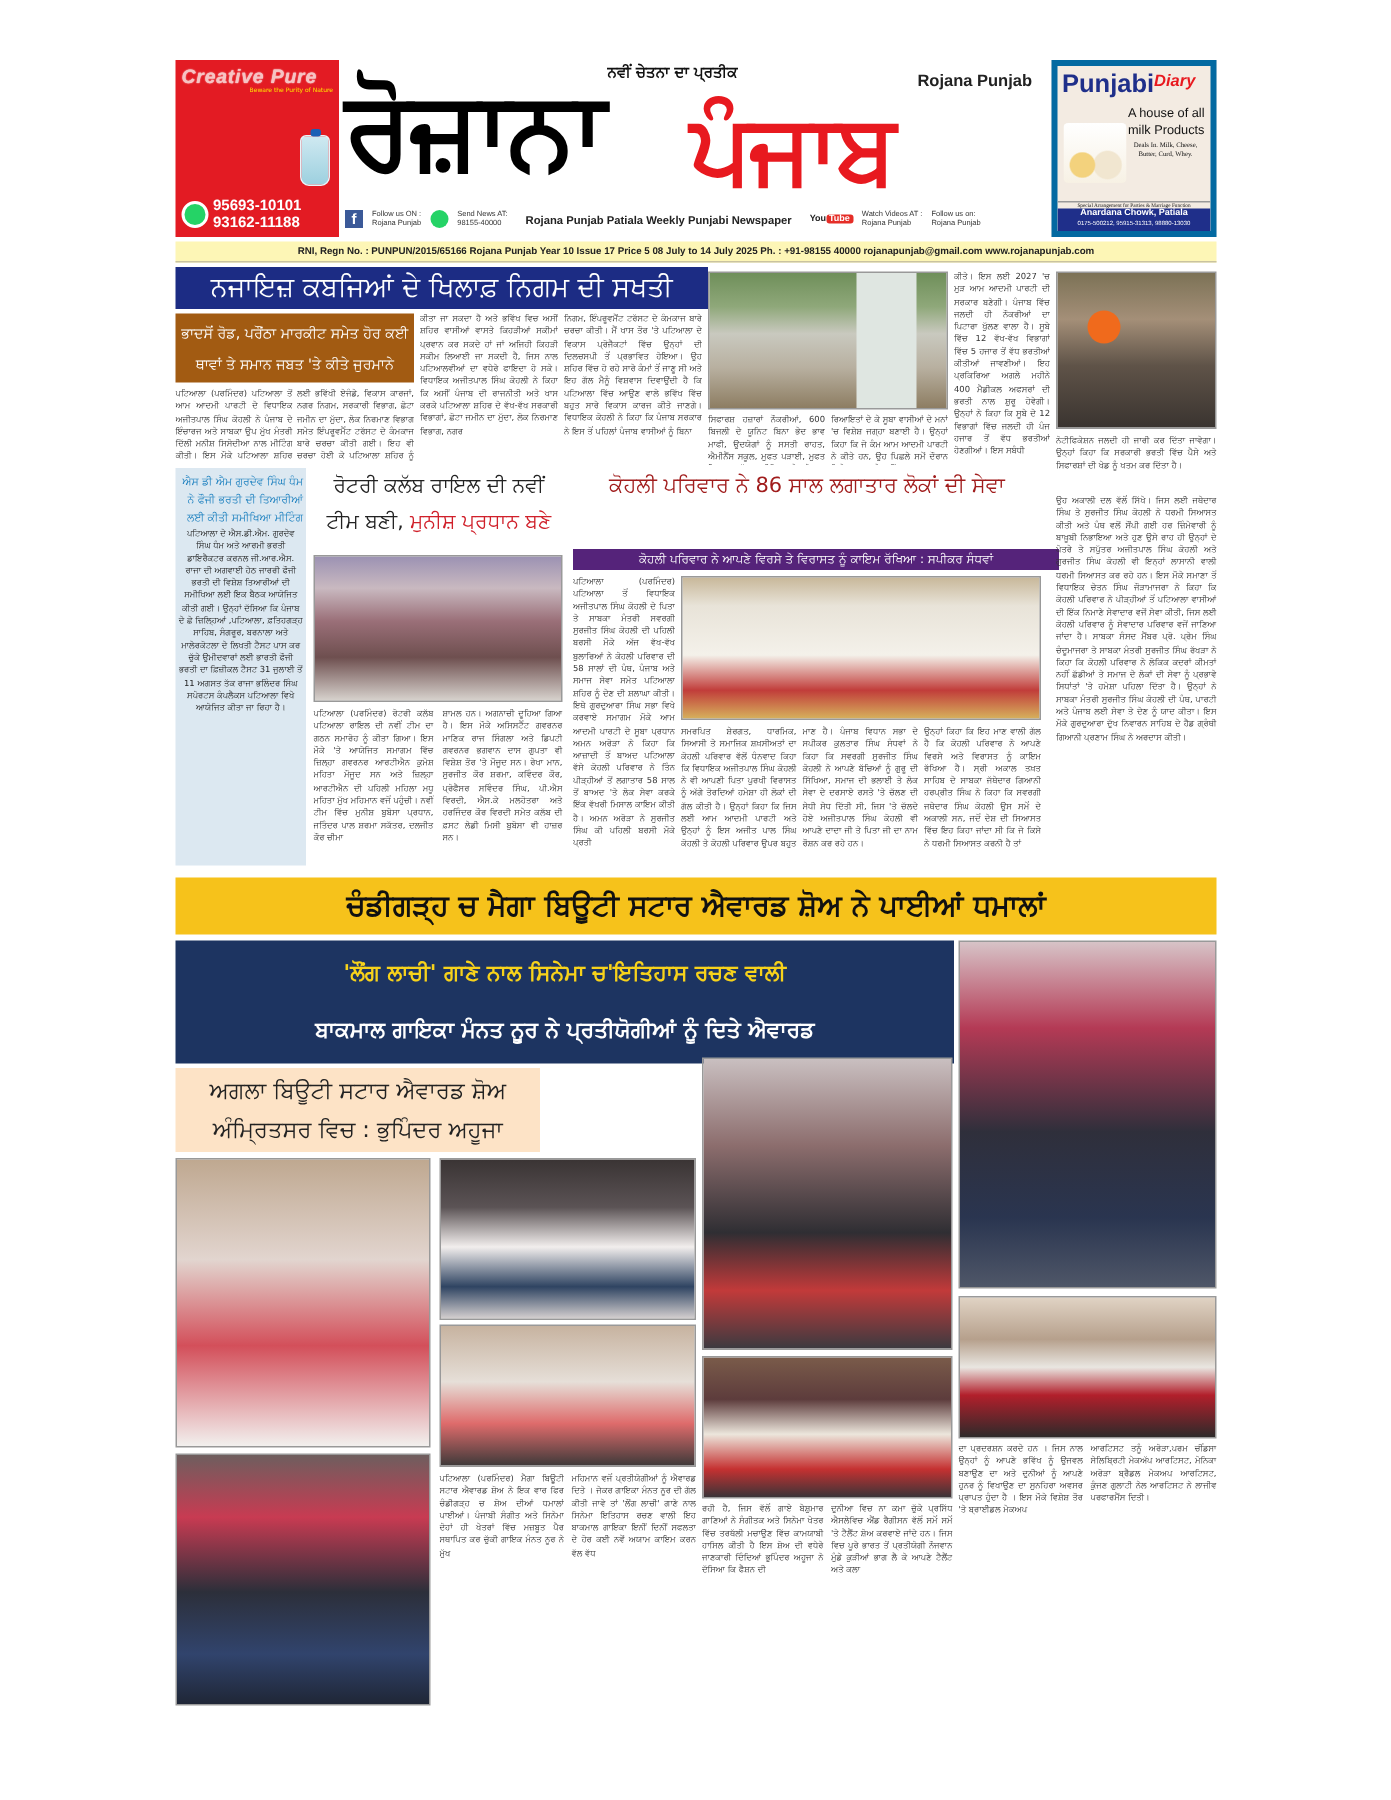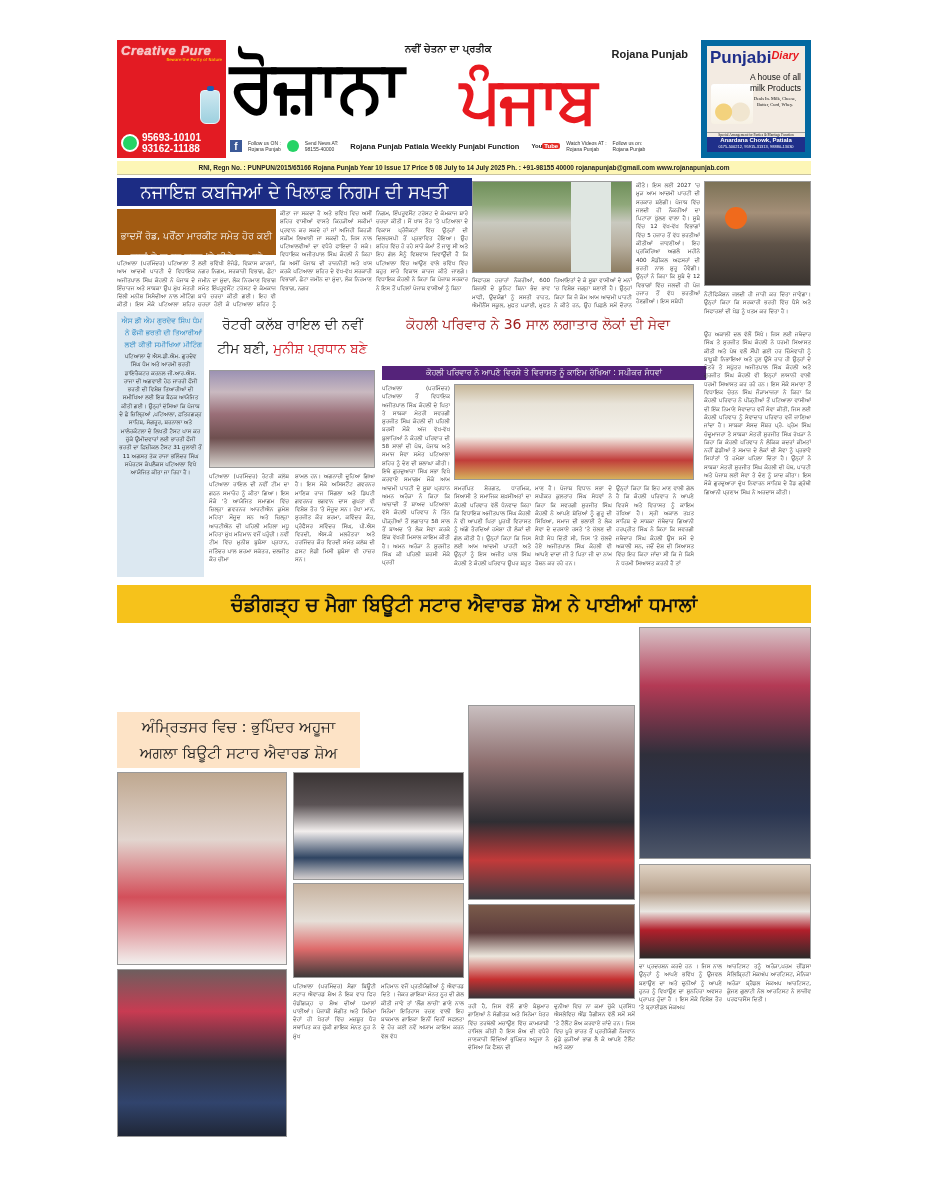--- a/index.html
+++ b/index.html
@@ -24,36 +24,36 @@
   .logo-word1 { position: absolute; left: 0; top: 6px; font-family: "DejaVu Sans", sans-serif; font-weight: bold; font-size: 72px; line-height: 80px; color: #000; letter-spacing: -2px; }
   .logo-word2 { position: absolute; left: 230px; top: 20px; font-family: "DejaVu Sans", sans-serif; font-weight: bold; font-size: 64px; line-height: 80px; color: #e8191f; letter-spacing: -2px; }
   .social-strip { position: absolute; left: 0; bottom: 4px; width: 460px; height: 16px; display: flex; align-items: center; gap: 6px; font-family: "Liberation Sans", sans-serif; font-size: 5px; color: #333; }
   .fb { width: 12px; height: 12px; background: #3b5998; color: #fff; font-weight: bold; font-size: 10px; text-align: center; line-height: 13px; }
   .wa2 { width: 12px; height: 12px; border-radius: 50%; background: #25d366; }
   .social-strip .tagline { font-size: 7.5px; font-weight: bold; color: #222; margin: 0 6px; }
   .yt { font-size: 6px; font-weight: bold; color: #222; }
   .yt b { background: #e52d27; color: #fff; padding: 0 2px; border-radius: 2px; }
   .small2 { line-height: 6px; }
 
-  .ad-right { position: absolute; left: 584px; top: 0; width: 110px; height: 118px; background: #f3ebe2; border: 6px solid #0369a1; overflow: hidden; }
+  .ad-right { position: absolute; left: 584px; top: 0; width: 110px; height: 118px; background: #f3ebe2; border: 4px solid #0369a1; overflow: hidden; }
   .ad-right .pj { font-family: "Liberation Sans", sans-serif; font-weight: bold; font-size: 17px; color: #1f2f8a; padding: 2px 3px 0; }
   .ad-right .pj span { color: #e8191f; font-size: 11px; font-style: italic; vertical-align: 4px; }
   .ad-right .houses { position: absolute; right: 4px; top: 26px; width: 62px; font-family: "Liberation Sans", sans-serif; font-size: 8.5px; line-height: 11px; text-align: right; color: #111; }
   .ad-right .deals { position: absolute; right: 6px; top: 50px; width: 48px; font-family: "Liberation Serif", serif; font-size: 4.5px; line-height: 6px; text-align: center; }
   .ad-right .milk { position: absolute; left: 4px; top: 38px; width: 42px; height: 40px; background: radial-gradient(circle at 30% 70%, #f3d27d 0 8px, transparent 9px), radial-gradient(circle at 70% 70%, #f1e6d0 0 9px, transparent 10px), linear-gradient(#fff, #f7f1e4); border-radius: 3px; }
   .ad-right .special { position: absolute; left: 0; bottom: 15px; width: 100%; font-family: "Liberation Serif", serif; font-size: 3.5px; text-align: center; border-top: 1px solid #999; }
   .ad-right .addr { position: absolute; left: 0; bottom: 0; width: 100%; height: 15px; background: #1f2f8a; color: #fff; font-family: "Liberation Sans", sans-serif; text-align: center; }
   .ad-right .addr .a1 { font-size: 6px; font-weight: bold; line-height: 7px; }
   .ad-right .addr .a2 { font-size: 4px; line-height: 6px; }
 
   .info-bar { position: absolute; left: 0; top: 121px; width: 694px; height: 14px; background: #fdf6b6; font-family: "Liberation Sans", sans-serif; font-size: 6.5px; font-weight: bold; color: #222; line-height: 14px; text-align: center; white-space: nowrap; overflow: hidden; border-bottom: 1px solid #c9c3a0; }
 
   
   .main-head { position: absolute; left: 0; top: 138px; width: 355px; height: 28px; background: #1c2c84; color: #fff; font-size: 18px; line-height: 28px; text-align: center; white-space: nowrap; overflow: hidden; }
-  .sub-head-brown { position: absolute; left: 0; top: 169px; width: 159px; height: 46px; background: #a25b12; color: #fff; font-size: 9.5px; line-height: 21px; text-align: center; padding-top: 16px; }
+  .sub-head-brown { position: absolute; left: 0; top: 169px; width: 159px; height: 46px; background: #a25b12; color: #fff; font-size: 9.5px; line-height: 21px; text-align: center; padding-top: 3px; }
   .col-text { position: absolute; font-size: 5.6px; line-height: 8.3px; color: #333; text-align: justify; overflow: hidden; }
   .photo { position: absolute; overflow: hidden; border: 1px solid #999; }
   .ph-street { background: linear-gradient(180deg, #6f8f5a 0%, #8fa87a 25%, #c9c9bf 45%, #b8b0a0 70%, #8d7d62 100%); }
   .ph-street:before { content: ""; position: absolute; right: 20px; top: 0; width: 40px; height: 100%; background: #dfe6e1; }
   .ph-crowd { background: linear-gradient(180deg, #7c7256 0%, #a48f78 30%, #5f5348 60%, #3a3430 100%); }
   .ph-crowd:before { content: ""; position: absolute; left: 20px; top: 25px; width: 22px; height: 22px; border-radius: 50%; background: #f06a1c; }
   .ph-rotary { background: linear-gradient(180deg, #9c92b3 0%, #c9b9c0 22%, #9a6f78 45%, #6e4f4f 70%, #d7d2cd 100%); }
   .ph-gurdwara { background: linear-gradient(180deg, #c8b89a 0%, #e8e3d8 20%, #f4f1ea 55%, #c13d3a 80%, #d6b05c 100%); }
 
   .side-box { position: absolute; left: 0; top: 272px; width: 87px; height: 265px; background: #dce8f1; padding: 3px 2px; }
@@ -111,21 +111,21 @@
       <div class="fb">f</div>
       <div class="small2">
         <div>Follow us ON :</div>
         <div>Rojana Punjab</div>
       </div>
       <div class="wa2"></div>
       <div class="small2">
         <div>Send News AT:</div>
         <div>98155-40000</div>
       </div>
-      <div class="tagline">Rojana Punjab Patiala Weekly Punjabi Function</div>
+      <div class="tagline">Rojana Punjab Patiala Weekly Punjabi Newspaper</div>
       <div class="yt">You<b>Tube</b></div>
       <div class="small2">
         <div>Watch Videos AT :</div>
         <div>Rojana Punjab</div>
       </div>
       <div class="small2">
         <div>Follow us on:</div>
         <div>Rojana Punjab</div>
       </div>
     </div>
@@ -165,36 +165,40 @@
 
   <div class="rotary-head">
     <div>ਰੋਟਰੀ ਕਲੱਬ ਰਾਇਲ ਦੀ ਨਵੀਂ</div>
     <div><span>ਟੀਮ ਬਣੀ, </span><span class="red">ਮੁਨੀਸ਼ ਪ੍ਰਧਾਨ ਬਣੇ</span></div>
   </div>
   <div class="photo ph-rotary" style="left:92px;top:330px;width:166px;height:98px;"></div>
   <div class="col-text" style="left:92px;top:432px;width:80px;height:105px;">ਪਟਿਆਲਾ (ਪਰਮਿੰਦਰ) ਰੋਟਰੀ ਕਲੱਬ ਪਟਿਆਲਾ ਰਾਇਲ ਦੀ ਨਵੀਂ ਟੀਮ ਦਾ ਗਠਨ ਸਮਾਰੋਹ ਨੂੰ ਕੀਤਾ ਗਿਆ। ਇਸ ਮੌਕੇ 'ਤੇ ਆਯੋਜਿਤ ਸਮਾਗਮ ਵਿੱਚ ਜ਼ਿਲ੍ਹਾ ਗਵਰਨਰ ਆਰਟੀਐਨ ਕੁਮੇਸ਼ ਮਹਿਤਾ ਮੌਜੂਦ ਸਨ ਅਤੇ ਜ਼ਿਲ੍ਹਾ ਆਰਟੀਐਨ ਦੀ ਪਹਿਲੀ ਮਹਿਲਾ ਮਧੂ ਮਹਿਤਾ ਮੁੱਖ ਮਹਿਮਾਨ ਵਜੋਂ ਪਹੁੰਚੀ। ਨਵੀਂ ਟੀਮ ਵਿੱਚ ਮੁਨੀਸ਼ ਬੁਬੋਸਾ ਪ੍ਰਧਾਨ, ਜਤਿੰਦਰ ਪਾਲ ਸ਼ਰਮਾ ਸਕੱਤਰ, ਦਲਜੀਤ ਕੌਰ ਚੀਮਾ</div>
   <div class="col-text" style="left:178px;top:432px;width:80px;height:105px;">ਸ਼ਾਮਲ ਹਨ। ਅਗਨਾਚੀ ਦੂਹਿਆ ਗਿਆ ਹੈ। ਇਸ ਮੌਕੇ ਅਸਿਸਟੈਂਟ ਗਵਰਨਰ ਮਾਣਿਕ ਰਾਜ ਸਿੰਗਲਾ ਅਤੇ ਡਿਪਟੀ ਗਵਰਨਰ ਭਗਵਾਨ ਦਾਸ ਗੁਪਤਾ ਵੀ ਵਿਸ਼ੇਸ਼ ਤੌਰ 'ਤੇ ਮੌਜੂਦ ਸਨ। ਰੇਖਾ ਮਾਨ, ਸੁਰਜੀਤ ਕੌਰ ਸ਼ਰਮਾ, ਕਵਿੰਦਰ ਕੌਰ, ਪ੍ਰੋਫੈਸਰ ਸਵਿੰਦਰ ਸਿੰਘ, ਪੀ.ਐਸ ਵਿਰਦੀ, ਐਸ.ਕੇ ਮਲਹੋਤਰਾ ਅਤੇ ਹਰਜਿੰਦਰ ਕੌਰ ਵਿਰਦੀ ਸਮੇਤ ਕਲੱਬ ਦੀ ਫ਼ਸਟ ਲੇਡੀ ਮਿਸੀ ਬੁਬੋਸਾ ਵੀ ਹਾਜ਼ਰ ਸਨ।</div>
 
   <div class="kohli-head">
-    <div class="l1">ਕੋਹਲੀ ਪਰਿਵਾਰ ਨੇ 36 ਸਾਲ ਲਗਾਤਾਰ ਲੋਕਾਂ ਦੀ ਸੇਵਾ</div>
+    <div class="l1">ਕੋਹਲੀ ਪਰਿਵਾਰ ਨੇ 86 ਸਾਲ ਲਗਾਤਾਰ ਲੋਕਾਂ ਦੀ ਸੇਵਾ</div>
   </div>
   <div class="purple-bar">ਕੋਹਲੀ ਪਰਿਵਾਰ ਨੇ ਆਪਣੇ ਵਿਰਸੇ ਤੇ ਵਿਰਾਸਤ ਨੂੰ ਕਾਇਮ ਰੱਖਿਆ : ਸਪੀਕਰ ਸੰਧਵਾਂ</div>
   <div class="col-text" style="left:265px;top:344px;width:68px;height:196px;">ਪਟਿਆਲਾ (ਪਰਮਿੰਦਰ) ਪਟਿਆਲਾ ਤੋਂ ਵਿਧਾਇਕ ਅਜੀਤਪਾਲ ਸਿੰਘ ਕੋਹਲੀ ਦੇ ਪਿਤਾ ਤੇ ਸਾਬਕਾ ਮੰਤਰੀ ਸਵਰਗੀ ਸੁਰਜੀਤ ਸਿੰਘ ਕੋਹਲੀ ਦੀ ਪਹਿਲੀ ਬਰਸੀ ਮੌਕੇ ਅੱਜ ਵੱਖ-ਵੱਖ ਬੁਲਾਰਿਆਂ ਨੇ ਕੋਹਲੀ ਪਰਿਵਾਰ ਦੀ 58 ਸਾਲਾਂ ਦੀ ਪੰਥ, ਪੰਜਾਬ ਅਤੇ ਸਮਾਜ ਸੇਵਾ ਸਮੇਤ ਪਟਿਆਲਾ ਸ਼ਹਿਰ ਨੂੰ ਦੇਣ ਦੀ ਸ਼ਲਾਘਾ ਕੀਤੀ। ਇਥੇ ਗੁਰਦੁਆਰਾ ਸਿੰਘ ਸਭਾ ਵਿਖੇ ਕਰਵਾਏ ਸਮਾਗਮ ਮੌਕੇ ਆਮ ਆਦਮੀ ਪਾਰਟੀ ਦੇ ਸੂਬਾ ਪ੍ਰਧਾਨ ਅਮਨ ਅਰੋੜਾ ਨੇ ਕਿਹਾ ਕਿ ਆਜ਼ਾਦੀ ਤੋਂ ਬਾਅਦ ਪਟਿਆਲਾ ਵੱਸੇ ਕੋਹਲੀ ਪਰਿਵਾਰ ਨੇ ਤਿੰਨ ਪੀੜ੍ਹੀਆਂ ਤੋਂ ਲਗਾਤਾਰ 58 ਸਾਲ ਤੋਂ ਬਾਅਦ 'ਤੇ ਲੋਕ ਸੇਵਾ ਕਰਕੇ ਇੱਕ ਵੱਖਰੀ ਮਿਸਾਲ ਕਾਇਮ ਕੀਤੀ ਹੈ। ਅਮਨ ਅਰੋੜਾ ਨੇ ਸੁਰਜੀਤ ਸਿੰਘ ਕੀ ਪਹਿਲੀ ਬਰਸੀ ਮੌਕੇ ਪ੍ਰਤੀ</div>
   <div class="photo ph-gurdwara" style="left:337px;top:344px;width:240px;height:96px;"></div>
   <div class="col-text" style="left:337px;top:444px;width:77px;height:96px;">ਸਮਰਪਿਤ ਸ਼ੇਰਗਤ, ਧਾਰਮਿਕ, ਸਿਆਸੀ ਤੇ ਸਮਾਜਿਕ ਸ਼ਖ਼ਸੀਅਤਾਂ ਦਾ ਕੋਹਲੀ ਪਰਿਵਾਰ ਵੱਲੋਂ ਧੰਨਵਾਦ ਕਿਹਾ ਕਿ ਵਿਧਾਇਕ ਅਜੀਤਪਾਲ ਸਿੰਘ ਕੋਹਲੀ ਨੇ ਵੀ ਆਪਣੀ ਪਿਤਾ ਪੁਰਖੀ ਵਿਰਾਸਤ ਨੂੰ ਅੱਗੇ ਤੋਰਦਿਆਂ ਹਮੇਸ਼ਾ ਹੀ ਲੋਕਾਂ ਦੀ ਗੱਲ ਕੀਤੀ ਹੈ। ਉਨ੍ਹਾਂ ਕਿਹਾ ਕਿ ਜਿਸ ਲਈ ਆਮ ਆਦਮੀ ਪਾਰਟੀ ਅਤੇ ਉਨ੍ਹਾਂ ਨੂੰ ਇਸ ਅਜੀਤ ਪਾਲ ਸਿੰਘ ਕੋਹਲੀ ਤੇ ਕੋਹਲੀ ਪਰਿਵਾਰ ਉਪਰ ਬਹੁਤ</div>
   <div class="col-text" style="left:418px;top:444px;width:77px;height:96px;">ਮਾਣ ਹੈ। ਪੰਜਾਬ ਵਿਧਾਨ ਸਭਾ ਦੇ ਸਪੀਕਰ ਕੁਲਤਾਰ ਸਿੰਘ ਸੰਧਵਾਂ ਨੇ ਕਿਹਾ ਕਿ ਸਵਰਗੀ ਸੁਰਜੀਤ ਸਿੰਘ ਕੋਹਲੀ ਨੇ ਆਪਣੇ ਬੱਚਿਆਂ ਨੂੰ ਗੁਰੂ ਦੀ ਸਿੱਖਿਆ, ਸਮਾਜ ਦੀ ਭਲਾਈ ਤੇ ਲੋਕ ਸੇਵਾ ਦੇ ਦਰਸਾਏ ਰਸਤੇ 'ਤੇ ਚੱਲਣ ਦੀ ਸੇਧੀ ਸੇਧ ਦਿੱਤੀ ਸੀ, ਜਿਸ 'ਤੇ ਚੱਲਦੇ ਹੋਏ ਅਜੀਤਪਾਲ ਸਿੰਘ ਕੋਹਲੀ ਵੀ ਆਪਣੇ ਦਾਦਾ ਜੀ ਤੇ ਪਿਤਾ ਜੀ ਦਾ ਨਾਮ ਰੌਸ਼ਨ ਕਰ ਰਹੇ ਹਨ।</div>
   <div class="col-text" style="left:499px;top:444px;width:78px;height:96px;">ਉਨ੍ਹਾਂ ਕਿਹਾ ਕਿ ਇਹ ਮਾਣ ਵਾਲੀ ਗੱਲ ਹੈ ਕਿ ਕੋਹਲੀ ਪਰਿਵਾਰ ਨੇ ਆਪਣੇ ਵਿਰਸੇ ਅਤੇ ਵਿਰਾਸਤ ਨੂੰ ਕਾਇਮ ਰੱਖਿਆ ਹੈ। ਸ੍ਰੀ ਅਕਾਲ ਤਖ਼ਤ ਸਾਹਿਬ ਦੇ ਸਾਬਕਾ ਜੱਥੇਦਾਰ ਗਿਆਨੀ ਹਰਪ੍ਰੀਤ ਸਿੰਘ ਨੇ ਕਿਹਾ ਕਿ ਸਵਰਗੀ ਜਥੇਦਾਰ ਸਿੰਘ ਕੋਹਲੀ ਉਸ ਸਮੇਂ ਦੇ ਅਕਾਲੀ ਸਨ, ਜਦੋਂ ਦੇਸ਼ ਦੀ ਸਿਆਸਤ ਵਿੱਚ ਇਹ ਕਿਹਾ ਜਾਂਦਾ ਸੀ ਕਿ ਜੇ ਕਿਸੇ ਨੇ ਧਰਮੀ ਸਿਆਸਤ ਕਰਨੀ ਹੈ ਤਾਂ</div>
   <div class="col-text" style="left:587px;top:290px;width:107px;height:250px;">ਉਹ ਅਕਾਲੀ ਦਲ ਵੱਲੋਂ ਸਿੱਖੇ। ਜਿਸ ਲਈ ਜਥੇਦਾਰ ਸਿੰਘ ਤੇ ਸੁਰਜੀਤ ਸਿੰਘ ਕੋਹਲੀ ਨੇ ਧਰਮੀ ਸਿਆਸਤ ਕੀਤੀ ਅਤੇ ਪੰਥ ਵਲੋਂ ਸੌਂਪੀ ਗਈ ਹਰ ਜ਼ਿੰਮੇਵਾਰੀ ਨੂੰ ਬਾਖ਼ੂਬੀ ਨਿਭਾਇਆ ਅਤੇ ਹੁਣ ਉਸੇ ਰਾਹ ਹੀ ਉਨ੍ਹਾਂ ਦੇ ਪੋਤਰੇ ਤੇ ਸਪੁੱਤਰ ਅਜੀਤਪਾਲ ਸਿੰਘ ਕੋਹਲੀ ਅਤੇ ਗੁਰਜੀਤ ਸਿੰਘ ਕੋਹਲੀ ਵੀ ਇਨ੍ਹਾਂ ਲਾਸਾਨੀ ਵਾਲੀ ਧਰਮੀ ਸਿਆਸਤ ਕਰ ਰਹੇ ਹਨ। ਇਸ ਮੌਕੇ ਸਮਾਣਾ ਤੋਂ ਵਿਧਾਇਕ ਚੇਤਨ ਸਿੰਘ ਜੌੜਾਮਾਜਰਾ ਨੇ ਕਿਹਾ ਕਿ ਕੋਹਲੀ ਪਰਿਵਾਰ ਨੇ ਪੀੜ੍ਹੀਆਂ ਤੋਂ ਪਟਿਆਲਾ ਵਾਸੀਆਂ ਦੀ ਇੱਕ ਨਿਮਾਣੇ ਸੇਵਾਦਾਰ ਵਜੋਂ ਸੇਵਾ ਕੀਤੀ, ਜਿਸ ਲਈ ਕੋਹਲੀ ਪਰਿਵਾਰ ਨੂੰ ਸੇਵਾਦਾਰ ਪਰਿਵਾਰ ਵਜੋਂ ਜਾਣਿਆ ਜਾਂਦਾ ਹੈ। ਸਾਬਕਾ ਸੰਸਦ ਮੈਂਬਰ ਪ੍ਰੋ. ਪ੍ਰੇਮ ਸਿੰਘ ਚੰਦੂਮਾਜਰਾ ਤੇ ਸਾਬਕਾ ਮੰਤਰੀ ਸੁਰਜੀਤ ਸਿੰਘ ਰੱਖੜਾ ਨੇ ਕਿਹਾ ਕਿ ਕੋਹਲੀ ਪਰਿਵਾਰ ਨੇ ਲੋਕਿਕ ਕਦਰਾਂ ਕੀਮਤਾਂ ਨਹੀਂ ਛੱਡੀਆਂ ਤੇ ਸਮਾਜ ਦੇ ਲੋਕਾਂ ਦੀ ਸੇਵਾ ਨੂੰ ਪ੍ਰਭਾਵੇ ਸਿਧਾਂਤਾਂ 'ਤੇ ਹਮੇਸ਼ਾ ਪਹਿਲਾ ਦਿੱਤਾ ਹੈ। ਉਨ੍ਹਾਂ ਨੇ ਸਾਬਕਾ ਮੰਤਰੀ ਸੁਰਜੀਤ ਸਿੰਘ ਕੋਹਲੀ ਦੀ ਪੰਥ, ਪਾਰਟੀ ਅਤੇ ਪੰਜਾਬ ਲਈ ਸੇਵਾ ਤੇ ਦੇਣ ਨੂੰ ਯਾਦ ਕੀਤਾ। ਇਸ ਮੌਕੇ ਗੁਰਦੁਆਰਾ ਦੁੱਖ ਨਿਵਾਰਨ ਸਾਹਿਬ ਦੇ ਹੈਡ ਗ੍ਰੰਥੀ ਗਿਆਨੀ ਪ੍ਰਣਾਮ ਸਿੰਘ ਨੇ ਅਰਦਾਸ ਕੀਤੀ।</div>
 
   <div class="yellow-banner">ਚੰਡੀਗੜ੍ਹ ਚ ਮੈਗਾ ਬਿਊਟੀ ਸਟਾਰ ਐਵਾਰਡ ਸ਼ੋਅ ਨੇ ਪਾਈਆਂ ਧਮਾਲਾਂ</div>
+  <div class="blue-banner">
+    <div class="l1">'ਲੌਂਗ ਲਾਚੀ' ਗਾਣੇ ਨਾਲ ਸਿਨੇਮਾ ਚ'ਇਤਿਹਾਸ ਰਚਣ ਵਾਲੀ</div>
+    <div class="l2">ਬਾਕਮਾਲ ਗਾਇਕਾ ਮੰਨਤ ਨੂਰ ਨੇ ਪ੍ਰਤੀਯੋਗੀਆਂ ਨੂੰ ਦਿਤੇ ਐਵਾਰਡ</div>
+  </div>
   <div class="photo ph-event" style="left:522px;top:587px;width:172px;height:232px;"></div>
 
   <div class="next-show">
+    <div>ਅਗਲਾ ਬਿਊਟੀ ਸਟਾਰ ਐਵਾਰਡ ਸ਼ੋਅ</div>
     <div>ਅੰਮ੍ਰਿਤਸਰ ਵਿਚ : ਭੁਪਿੰਦਰ ਅਹੂਜਾ</div>
-    <div>ਅਗਲਾ ਬਿਊਟੀ ਸਟਾਰ ਐਵਾਰਡ ਸ਼ੋਅ</div>
   </div>
 
   <div class="photo ph-event3" style="left:0;top:732px;width:170px;height:193px;"></div>
   <div class="photo ph-event2" style="left:176px;top:732px;width:171px;height:108px;"></div>
   <div class="photo ph-event4" style="left:351px;top:665px;width:167px;height:195px;"></div>
   <div class="photo ph-event5" style="left:176px;top:843px;width:171px;height:95px;"></div>
   <div class="photo ph-event6" style="left:351px;top:864px;width:167px;height:95px;"></div>
   <div class="photo ph-event7" style="left:522px;top:824px;width:172px;height:95px;"></div>
   <div class="photo ph-event8" style="left:0;top:929px;width:170px;height:168px;"></div>
 

